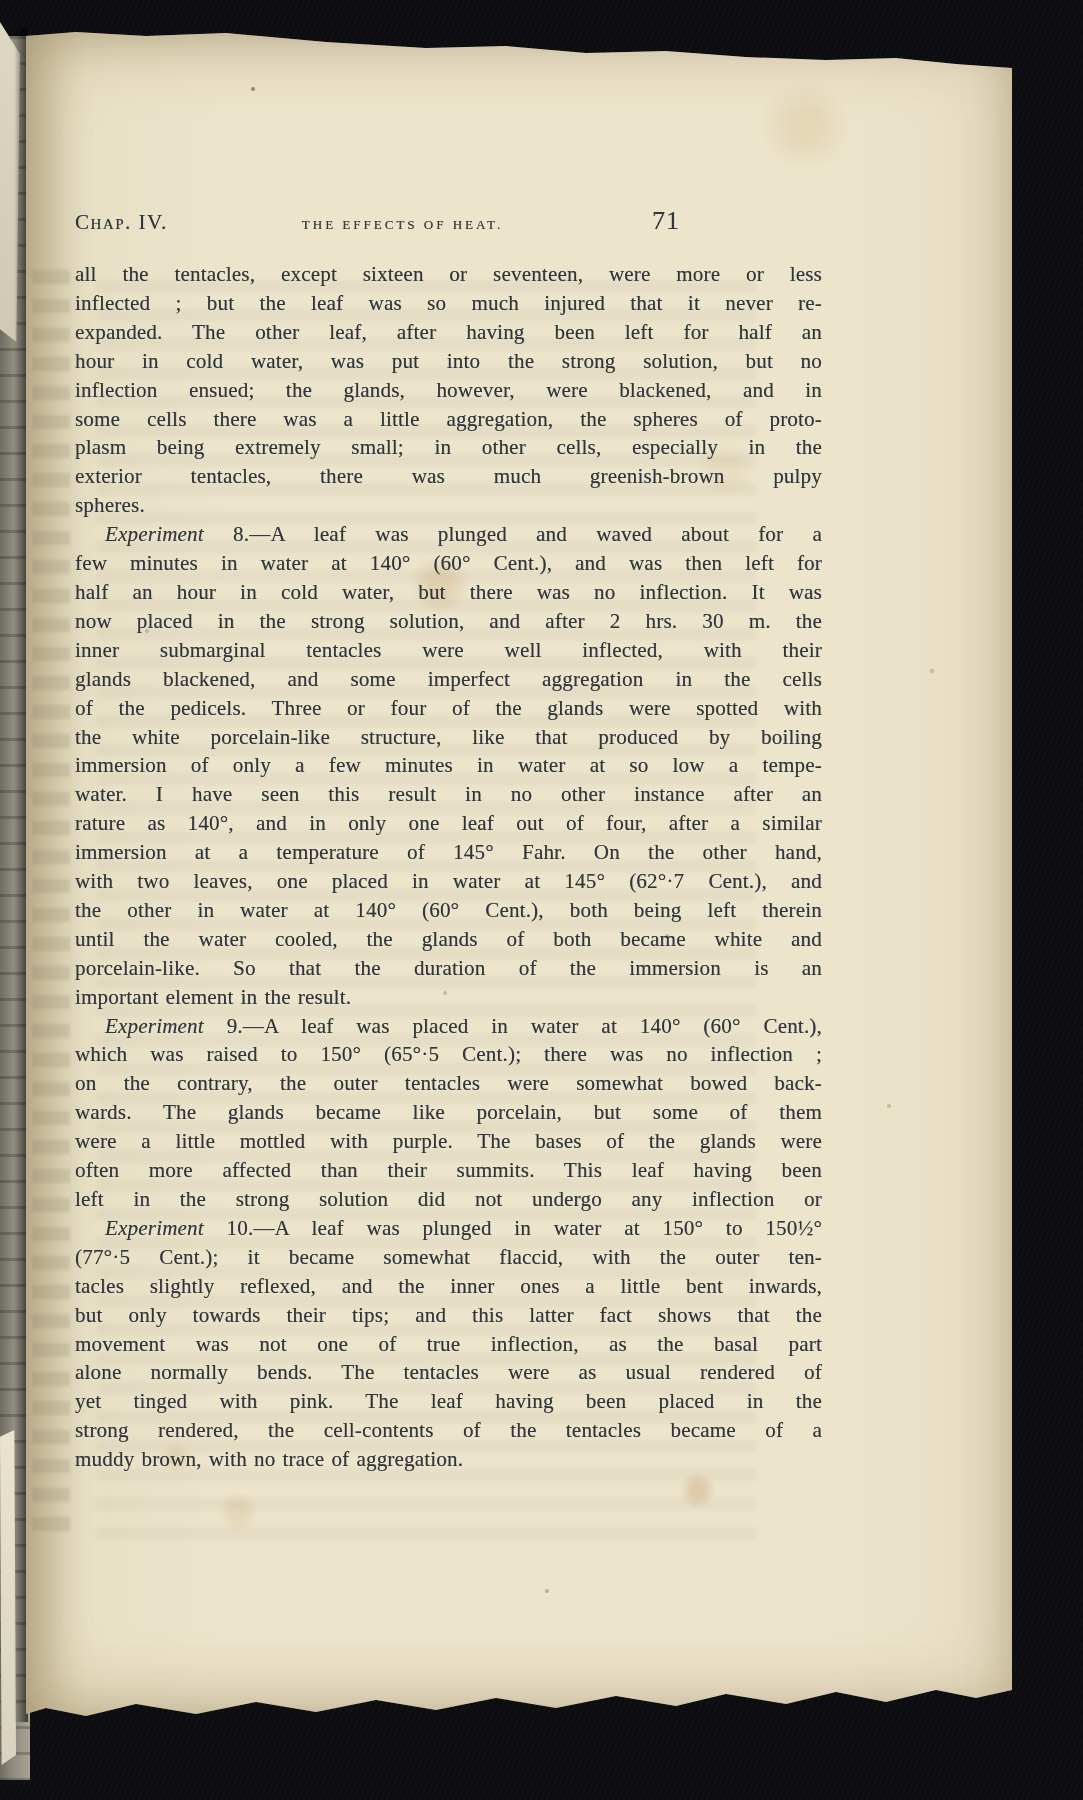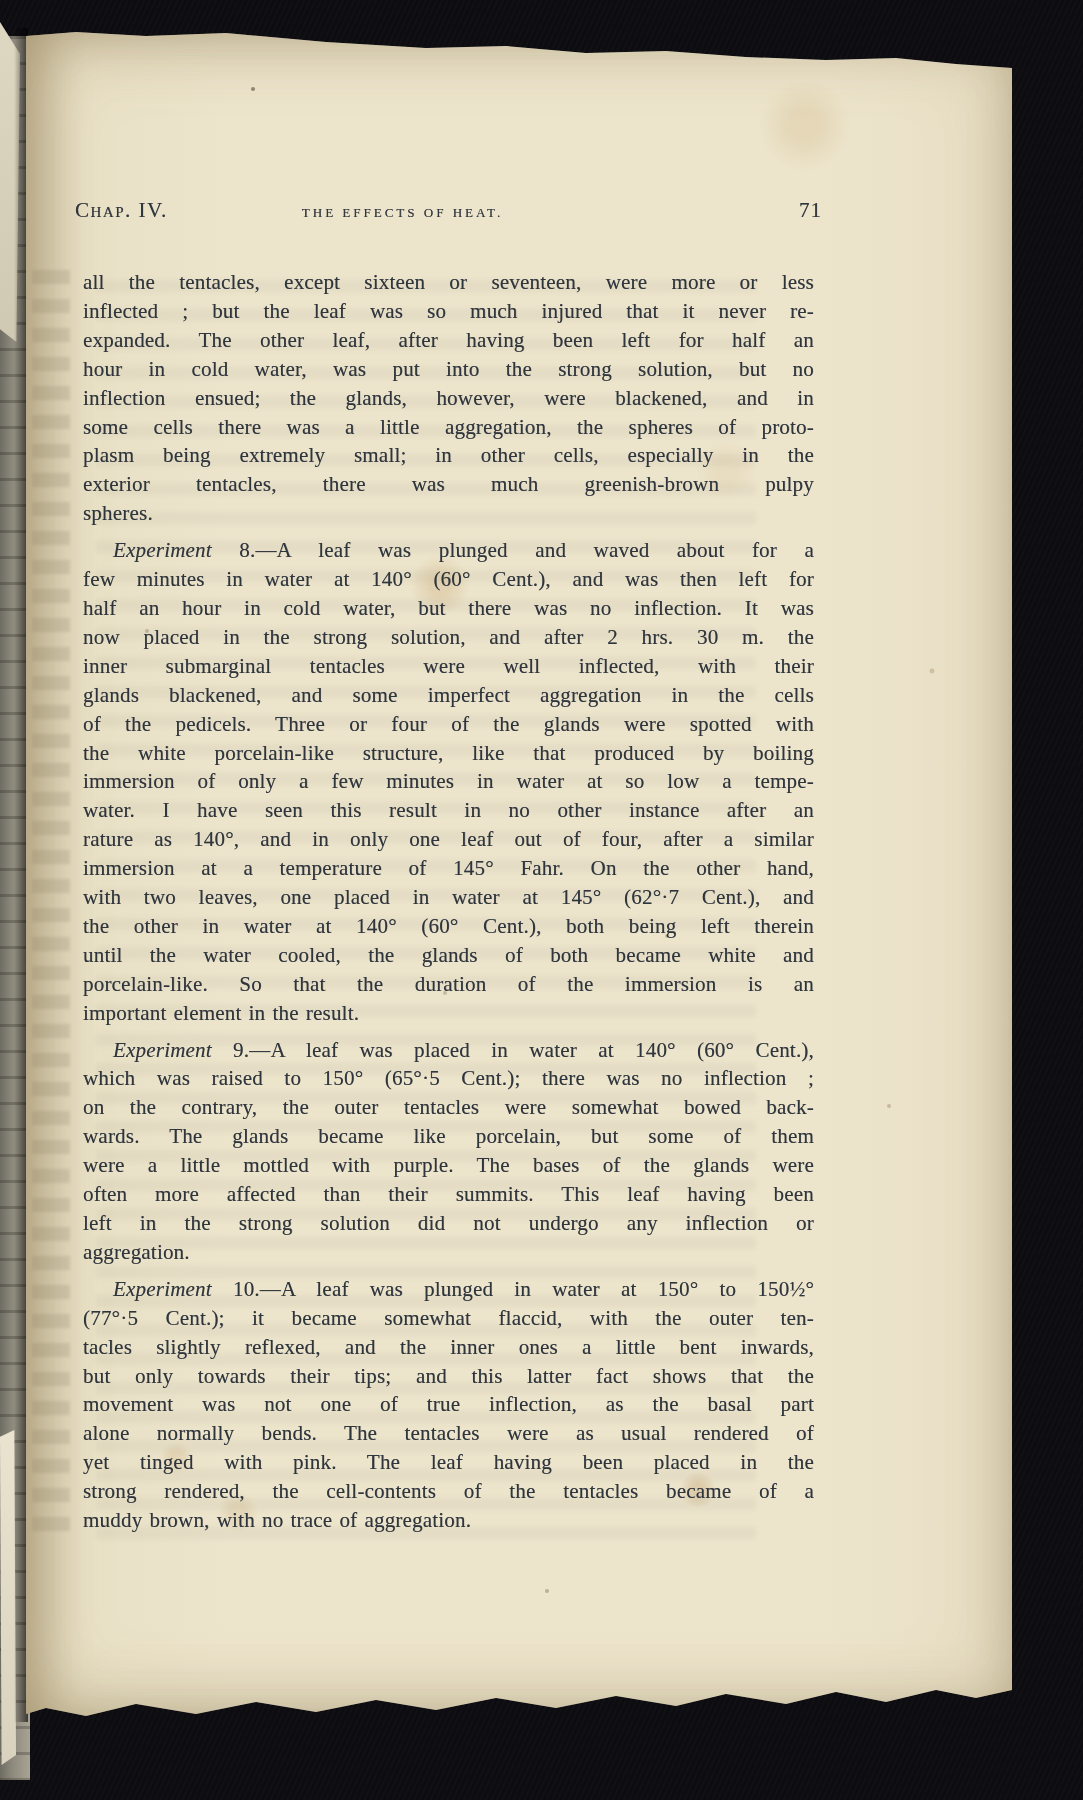--- a/index.html
+++ b/index.html
@@ -75,33 +75,33 @@
     box-shadow:
       226px 58px 0 1px rgba(70,60,45,.55),
       520px 1560px 0 1px rgba(90,80,60,.35),
       640px 905px 0 1px rgba(90,80,60,.30),
       418px 962px 0 1px rgba(100,90,70,.30),
       905px 640px 0 1.5px rgba(150,120,80,.30),
       862px 1075px 0 1px rgba(140,110,75,.35),
       120px 600px 0 1px rgba(100,90,70,.30);
   }
   .page-header{
-    position:absolute;left:49px;top:168px;width:747px;z-index:2;
+    position:absolute;left:49px;top:176px;width:747px;z-index:2;
     display:flex;justify-content:space-between;align-items:baseline;
     text-shadow:.3px .3px .6px rgba(47,53,61,.5);
   }
   .chap{width:170px;font-variant:small-caps;font-size:21px;letter-spacing:1.5px;}
   .running-title{flex:1;text-align:center;font-size:13px;letter-spacing:3px;transform:translateX(-46px);white-space:nowrap;}
-  .page-number{width:170px;text-align:right;font-size:21px;letter-spacing:1px;}
+  .page-number{width:170px;font-size:26px;letter-spacing:1px;}
   .text-block{
     position:absolute;left:49px;top:230px;width:747px;z-index:2;
     font-size:21px;line-height:28.9px;letter-spacing:.2px;word-spacing:.08em;
     text-shadow:.3px .3px .6px rgba(47,53,61,.45);
   }
-  .paragraph{margin:8px;}
+  .paragraph{margin:0;}
   .line{text-align:justify;text-align-last:justify;}
   .line.para-end{text-align-last:left;}
   .line.indent{text-indent:30px;}
   .lead-italic{font-style:italic;}
 </style>
 </head>
 <body>
 
 <div class="gutter"></div>
 <div class="edge-top"></div>
@@ -151,21 +151,20 @@
         <div class="line para-end">important element in the result.</div>
       </div>
       <div class="paragraph">
         <div class="line indent"><span class="lead-italic">Experiment</span> 9.—A leaf was placed in water at 140° (60° Cent.),</div>
         <div class="line">which was raised to 150° (65°·5 Cent.); there was no inflection ;</div>
         <div class="line">on the contrary, the outer tentacles were somewhat bowed back-</div>
         <div class="line">wards.  The glands became like porcelain, but some of them</div>
         <div class="line">were a little mottled with purple.  The bases of the glands were</div>
         <div class="line">often more affected than their summits.  This leaf having been</div>
         <div class="line">left in the strong solution did not undergo any inflection or</div>
-        <div class="line para-end">aggregation.</div>
       </div>
       <div class="paragraph">
         <div class="line indent"><span class="lead-italic">Experiment</span> 10.—A leaf was plunged in water at 150° to 150½°</div>
         <div class="line">(77°·5 Cent.); it became somewhat flaccid, with the outer ten-</div>
         <div class="line">tacles slightly reflexed, and the inner ones a little bent inwards,</div>
         <div class="line">but only towards their tips; and this latter fact shows that the</div>
         <div class="line">movement was not one of true inflection, as the basal part</div>
         <div class="line">alone normally bends.  The tentacles were as usual rendered of</div>
         <div class="line">yet tinged with pink.  The leaf having been placed in the</div>
         <div class="line">strong rendered, the cell-contents of the tentacles became of a</div>

